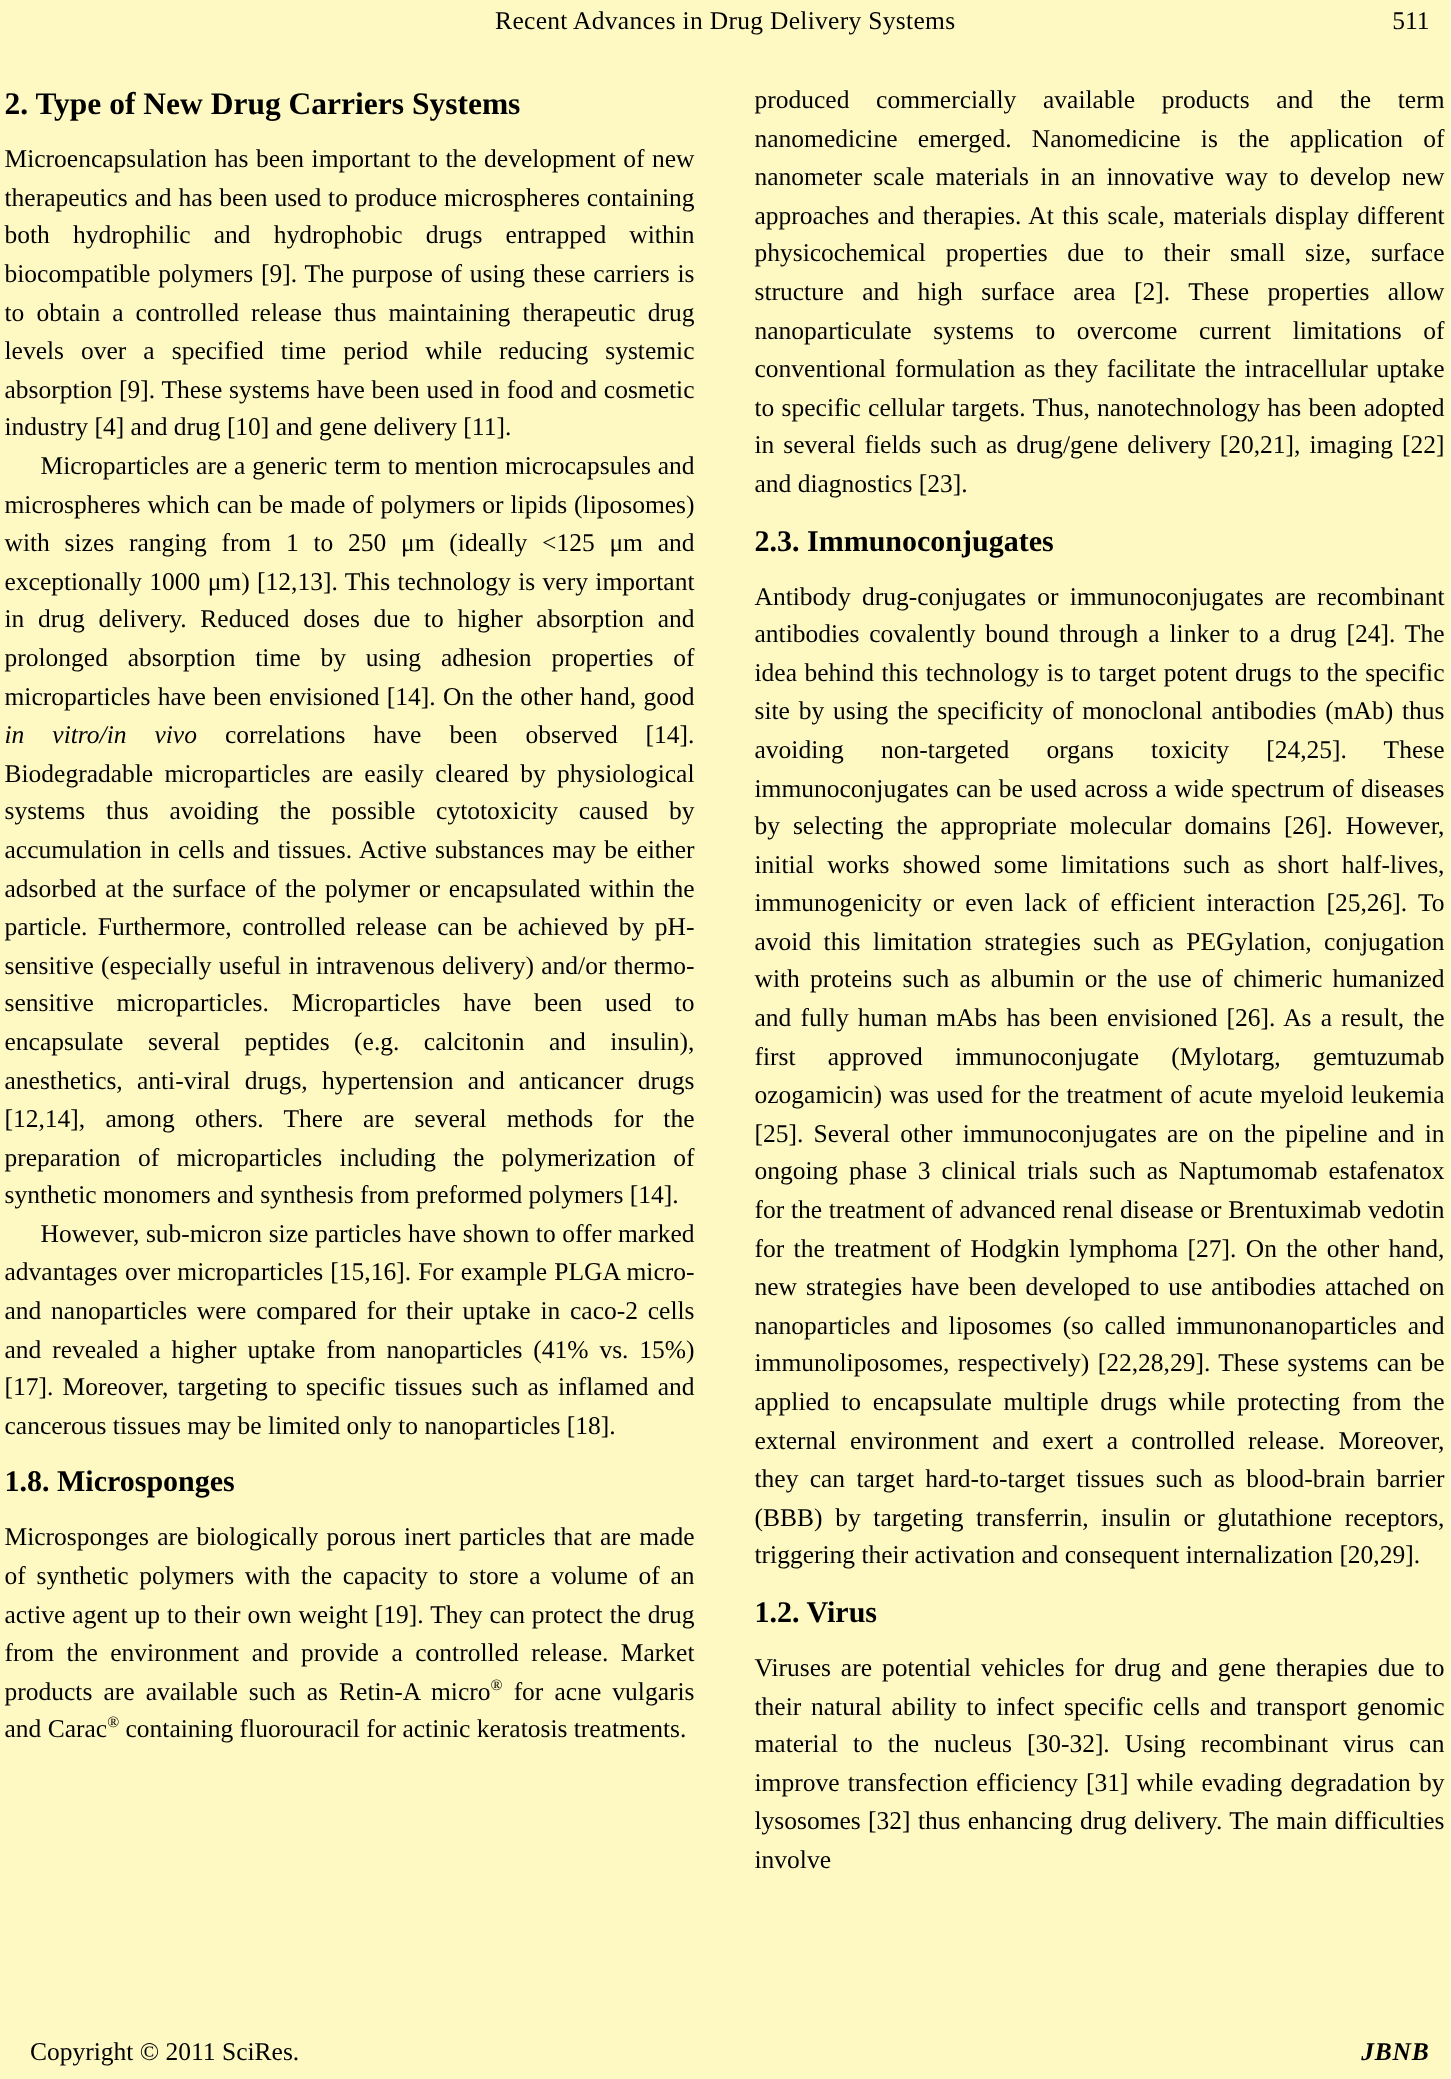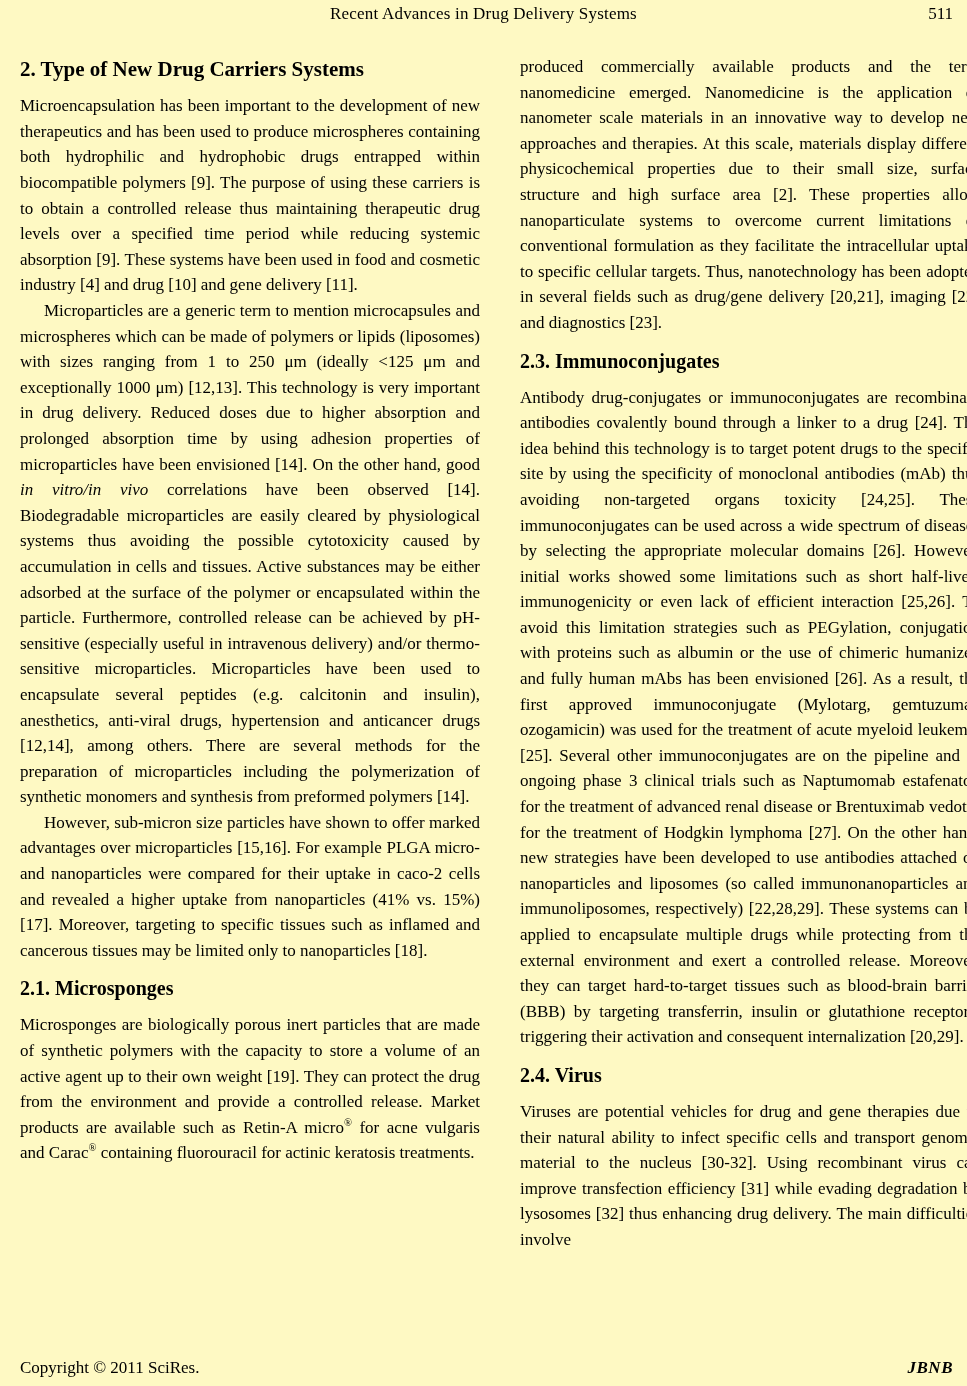--- a/index.html
+++ b/index.html
@@ -31,21 +31,20 @@
     right: 14px;
     top: 4px;
     font-size: 17px;
   }
   
   .columns {
     display: flex;
     gap: 40px;
     padding: 8px 3px 0 3px;
     box-sizing: border-box;
-    margin-left: 17px;
   }
   .col {
     width: 460px;
     flex: 0 0 460px;
     text-align: justify;
     font-size: 17px;
     line-height: 25.6px;
   }
   h1.sec-heading {
     font-size: 21px;
@@ -98,35 +97,35 @@
 
     <div class="col">
       <h1 class="sec-heading">2. Type of New Drug Carriers Systems</h1>
 
       <p class="body-para">Microencapsulation has been important to the development of new therapeutics and has been used to produce microspheres containing both hydrophilic and hydrophobic drugs entrapped within biocompatible polymers [9]. The purpose of using these carriers is to obtain a controlled release thus maintaining therapeutic drug levels over a specified time period while reducing systemic absorption [9]. These systems have been used in food and cosmetic industry [4] and drug [10] and gene delivery [11].</p>
 
       <p class="body-para indent"><span>Microparticles are a generic term to mention microcapsules and microspheres which can be made of polymers or lipids (liposomes) with sizes ranging from 1 to 250 μm (ideally &lt;125 μm and exceptionally 1000 μm) [12,13]. This technology is very important in drug delivery. Reduced doses due to higher absorption and prolonged absorption time by using adhesion properties of microparticles have been envisioned [14]. On the other hand, good </span><i>in vitro/in vivo</i><span> correlations have been observed [14]. Biodegradable microparticles are easily cleared by physiological systems thus avoiding the possible cytotoxicity caused by accumulation in cells and tissues. Active substances may be either adsorbed at the surface of the polymer or encapsulated within the particle. Furthermore, controlled release can be achieved by pH-sensitive (especially useful in intravenous delivery) and/or thermo-sensitive microparticles. Microparticles have been used to encapsulate several peptides (e.g. calcitonin and insulin), anesthetics, anti-viral drugs, hypertension and anticancer drugs [12,14], among others. There are several methods for the preparation of microparticles including the polymerization of synthetic monomers and synthesis from preformed polymers [14].</span></p>
 
       <p class="body-para indent">However, sub-micron size particles have shown to offer marked advantages over microparticles [15,16]. For example PLGA micro- and nanoparticles were compared for their uptake in caco-2 cells and revealed a higher uptake from nanoparticles (41% vs. 15%) [17]. Moreover, targeting to specific tissues such as inflamed and cancerous tissues may be limited only to nanoparticles [18].</p>
 
-      <h2 class="subsec-heading">2.1. Microsponges</h2>
+      <h2 class="subsec-heading">1.8. Microsponges</h2>
 
       <p class="body-para"><span>Microsponges are biologically porous inert particles that are made of synthetic polymers with the capacity to store a volume of an active agent up to their own weight [19]. They can protect the drug from the environment and provide a controlled release. Market products are available such as Retin-A micro</span><sup class="regmark">®</sup><span> for acne vulgaris and Carac</span><sup class="regmark">®</sup><span> containing fluorouracil for actinic keratosis treatments.</span></p>
 
 
     </div>
 
     <div class="col">
       <p class="body-para">produced commercially available products and the term nanomedicine emerged. Nanomedicine is the application of nanometer scale materials in an innovative way to develop new approaches and therapies. At this scale, materials display different physicochemical properties due to their small size, surface structure and high surface area [2]. These properties allow nanoparticulate systems to overcome current limitations of conventional formulation as they facilitate the intracellular uptake to specific cellular targets. Thus, nanotechnology has been adopted in several fields such as drug/gene delivery [20,21], imaging [22] and diagnostics [23].</p>
 
       <h2 class="subsec-heading">2.3. Immunoconjugates</h2>
 
       <p class="body-para">Antibody drug-conjugates or immunoconjugates are recombinant antibodies covalently bound through a linker to a drug [24]. The idea behind this technology is to target potent drugs to the specific site by using the specificity of monoclonal antibodies (mAb) thus avoiding non-targeted organs toxicity [24,25]. These immunoconjugates can be used across a wide spectrum of diseases by selecting the appropriate molecular domains [26]. However, initial works showed some limitations such as short half-lives, immunogenicity or even lack of efficient interaction [25,26]. To avoid this limitation strategies such as PEGylation, conjugation with proteins such as albumin or the use of chimeric humanized and fully human mAbs has been envisioned [26]. As a result, the first approved immunoconjugate (Mylotarg, gemtuzumab ozogamicin) was used for the treatment of acute myeloid leukemia [25]. Several other immunoconjugates are on the pipeline and in ongoing phase 3 clinical trials such as Naptumomab estafenatox for the treatment of advanced renal disease or Brentuximab vedotin for the treatment of Hodgkin lymphoma [27]. On the other hand, new strategies have been developed to use antibodies attached on nanoparticles and liposomes (so called immunonanoparticles and immunoliposomes, respectively) [22,28,29]. These systems can be applied to encapsulate multiple drugs while protecting from the external environment and exert a controlled release. Moreover, they can target hard-to-target tissues such as blood-brain barrier (BBB) by targeting transferrin, insulin or glutathione receptors, triggering their activation and consequent internalization [20,29].</p>
 
-      <h2 class="subsec-heading">2.4. Virus</h2>
+      <h2 class="subsec-heading">1.2. Virus</h2>
 
       <p class="body-para">Viruses are potential vehicles for drug and gene therapies due to their natural ability to infect specific cells and transport genomic material to the nucleus [30-32]. Using recombinant virus can improve transfection efficiency [31] while evading degradation by lysosomes [32] thus enhancing drug delivery. The main difficulties involve</p>
     </div>
 
   </div>
 
   <div class="footer">
     <span>Copyright © 2011 SciRes.</span>
     <span class="journal-abbrev">JBNB</span>
   </div>

